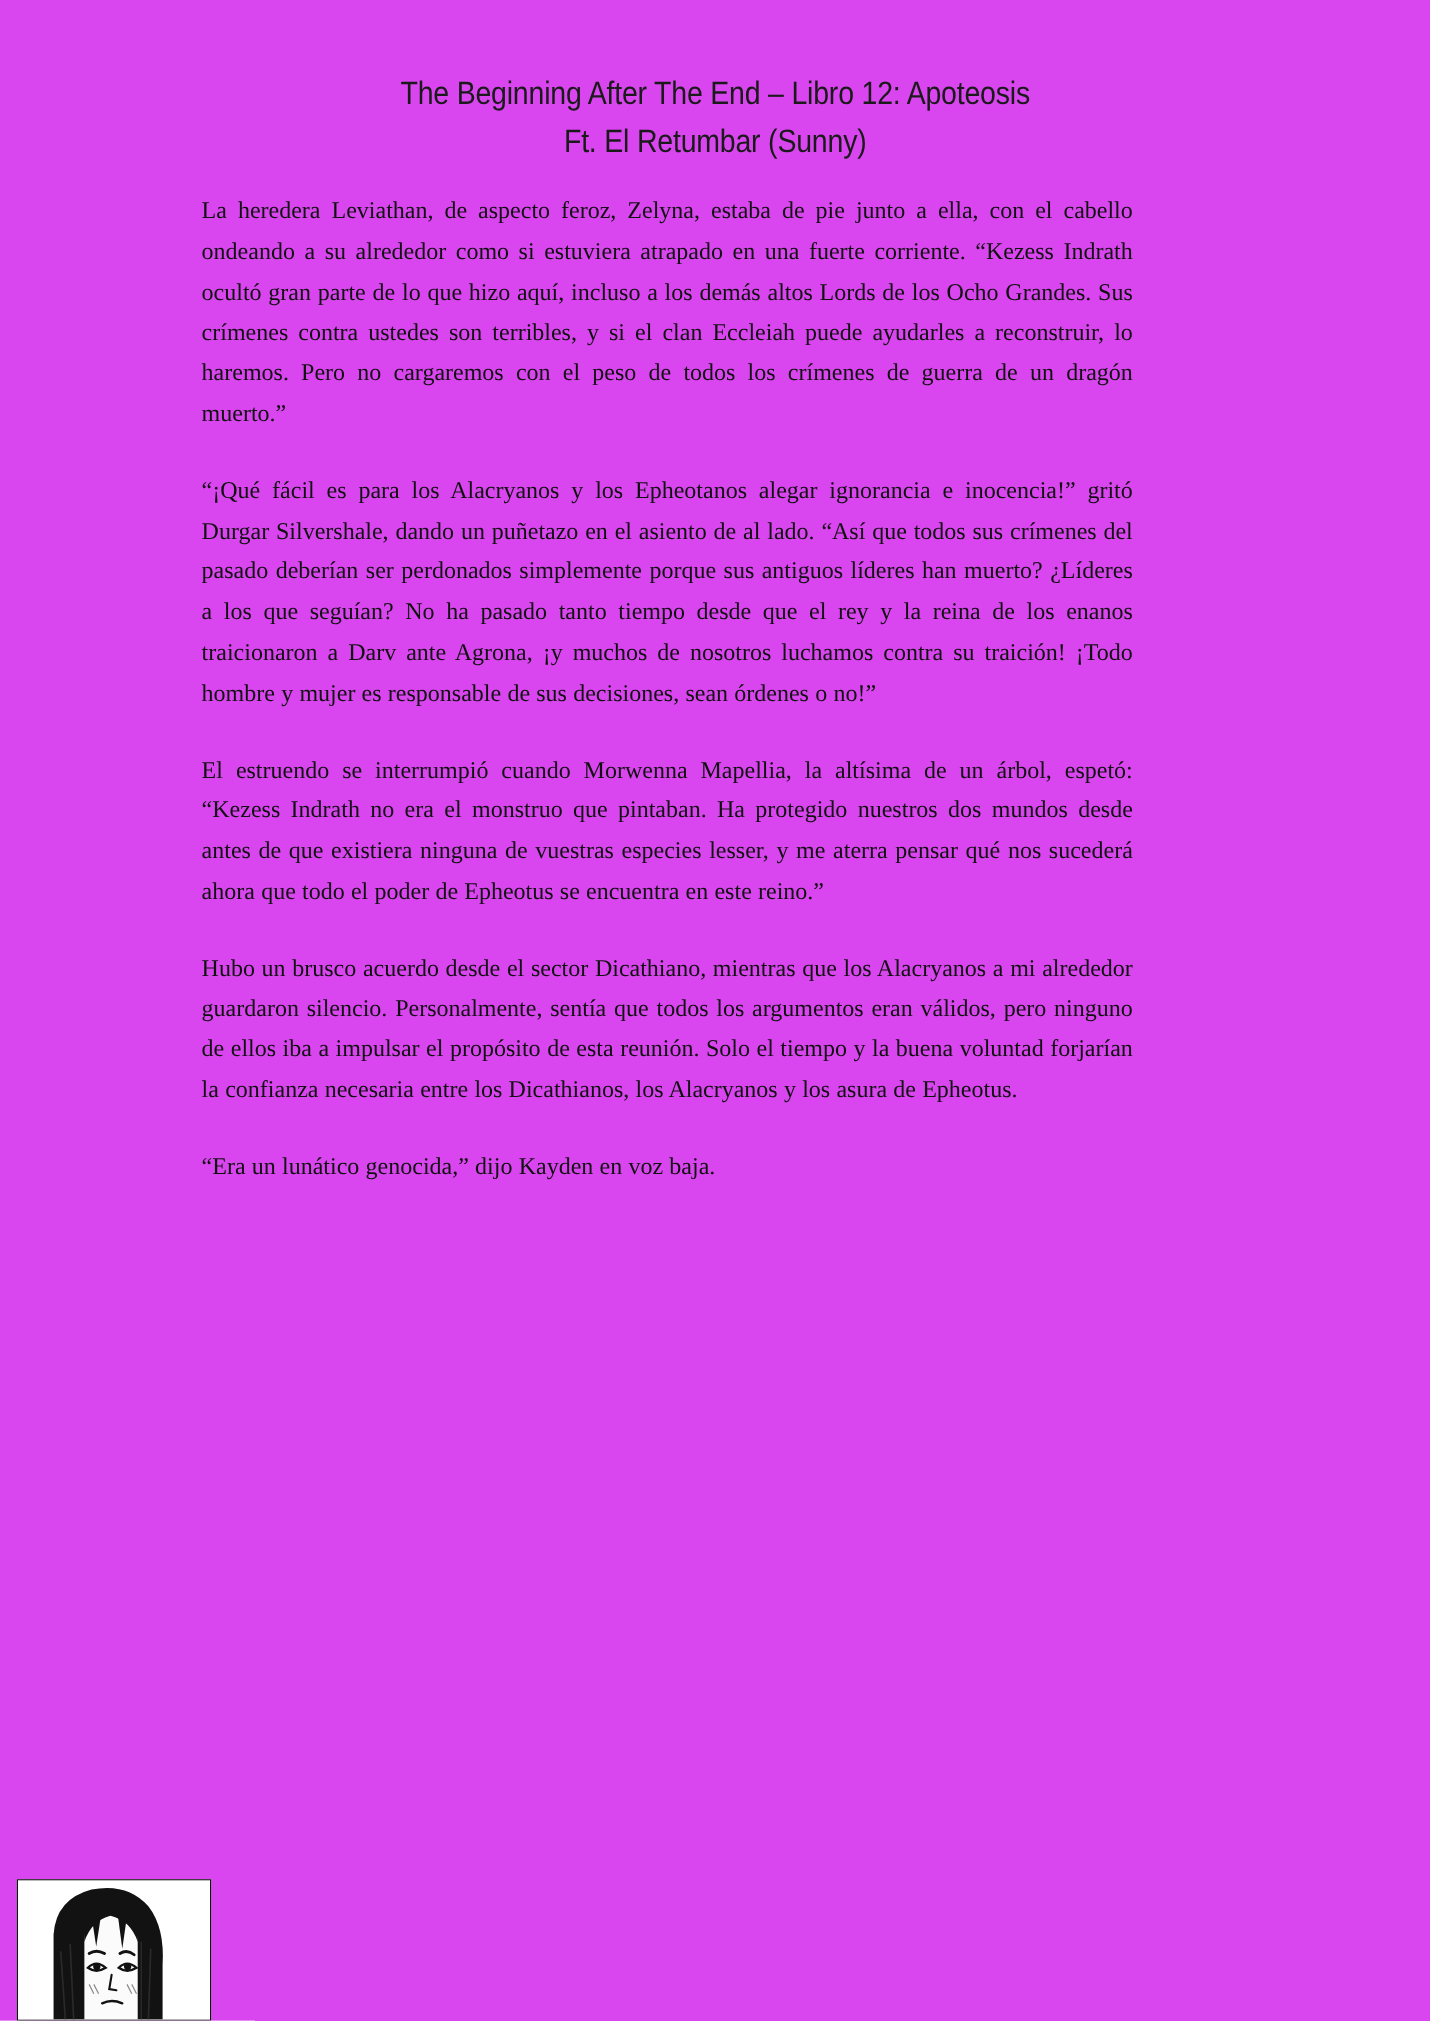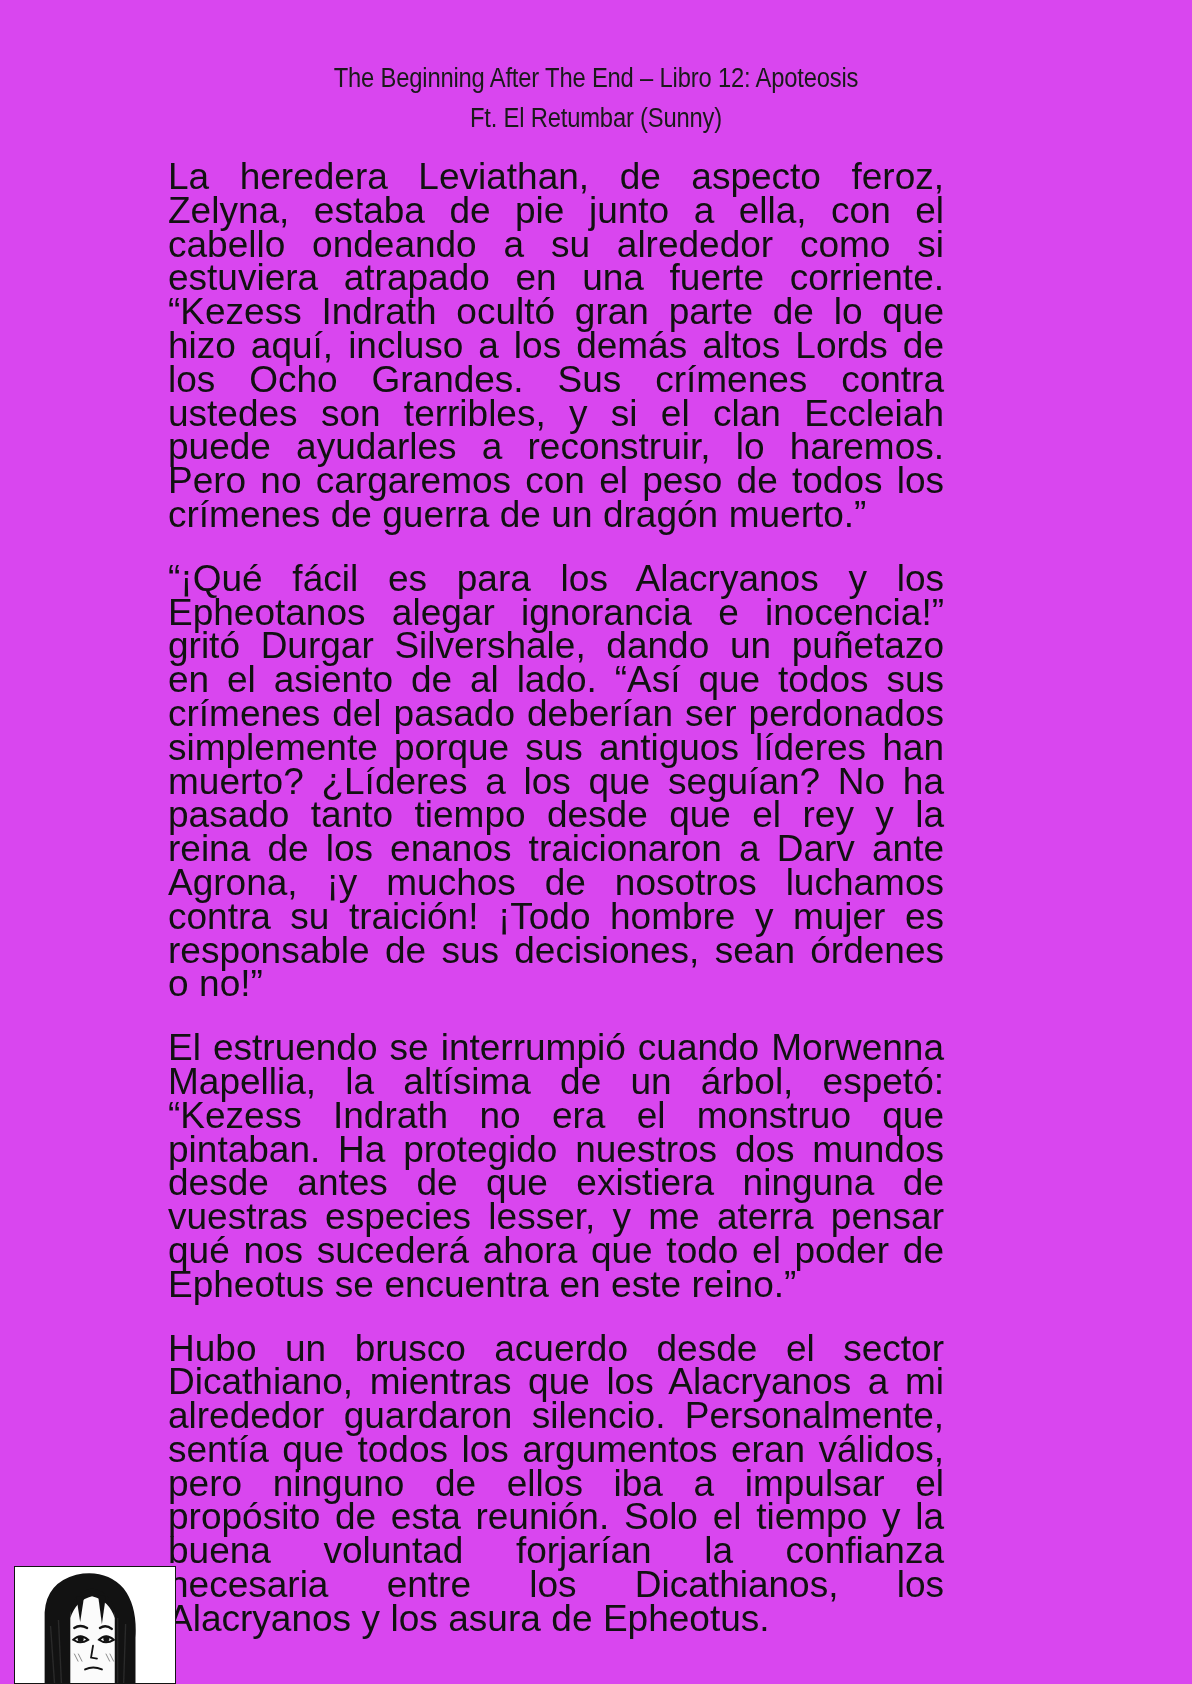--- a/index.html
+++ b/index.html
@@ -38,22 +38,22 @@
   }
 
   
   .body-col {
     position: absolute;
     top: 160px;
     left: 168px;
     width: 776px;
   }
   .para {
-    font-family: Liberation Sans, sans-serif;
-    font-size: 37px;
+    font-family: Liberation Serif, serif;
+    font-size: 20px;
     line-height: 33.8px;
     color: #111111;
     text-align: justify;
     text-justify: inter-word;
     margin: 0 0 30px 0;
     hyphens: none;
     -webkit-hyphens: none;
     word-spacing: 0.2px;
   }
   .para:last-child {
@@ -89,20 +89,21 @@
   <div class="doc-header">
     <span class="hline">The Beginning After The End – Libro 12: Apoteosis</span>
     <span class="hline">Ft. El Retumbar (Sunny)</span>
   </div>
 
   <div class="body-col">
     <p class="para">La heredera Leviathan, de aspecto feroz, Zelyna, estaba de pie junto a ella, con el cabello ondeando a su alrededor como si estuviera atrapado en una fuerte corriente. “Kezess Indrath ocultó gran parte de lo que hizo aquí, incluso a los demás altos Lords de los Ocho Grandes. Sus crímenes contra ustedes son terribles, y si el clan Eccleiah puede ayudarles a reconstruir, lo haremos. Pero no cargaremos con el peso de todos los crímenes de guerra de un dragón muerto.”</p>
     <p class="para">“¡Qué fácil es para los Alacryanos y los Epheotanos alegar ignorancia e inocencia!” gritó Durgar Silvershale, dando un puñetazo en el asiento de al lado. “Así que todos sus crímenes del pasado deberían ser perdonados simplemente porque sus antiguos líderes han muerto? ¿Líderes a los que seguían? No ha pasado tanto tiempo desde que el rey y la reina de los enanos traicionaron a Darv ante Agrona, ¡y muchos de nosotros luchamos contra su traición! ¡Todo hombre y mujer es responsable de sus decisiones, sean órdenes o no!”</p>
     <p class="para">El estruendo se interrumpió cuando Morwenna Mapellia, la altísima de un árbol, espetó: “Kezess Indrath no era el monstruo que pintaban. Ha protegido nuestros dos mundos desde antes de que existiera ninguna de vuestras especies lesser, y me aterra pensar qué nos sucederá ahora que todo el poder de Epheotus se encuentra en este reino.”</p>
     <p class="para">Hubo un brusco acuerdo desde el sector Dicathiano, mientras que los Alacryanos a mi alrededor guardaron silencio. Personalmente, sentía que todos los argumentos eran válidos, pero ninguno de ellos iba a impulsar el propósito de esta reunión. Solo el tiempo y la buena voluntad forjarían la confianza necesaria entre los Dicathianos, los Alacryanos y los asura de Epheotus.</p>
+    <p class="para last-line-natural">“Era un lunático genocida,” dijo Kayden en voz baja.</p>
   </div>
 
   <div class="bottom-thumb">
     <svg viewBox="0 0 162 118" preserveAspectRatio="xMidYMid slice">
       <rect x="0" y="0" width="162" height="118" fill="#ffffff"></rect>
 
       <path d="M30 118 L30 46 Q32 16 62 8 Q92 2 110 22 Q124 40 122 72 L122 118 Z" fill="#121212"></path>
 
       <path d="M56 118 L56 52 Q56 28 78 26 Q100 28 101 52 L101 118 Z" fill="#fbfbfb"></path>
 

